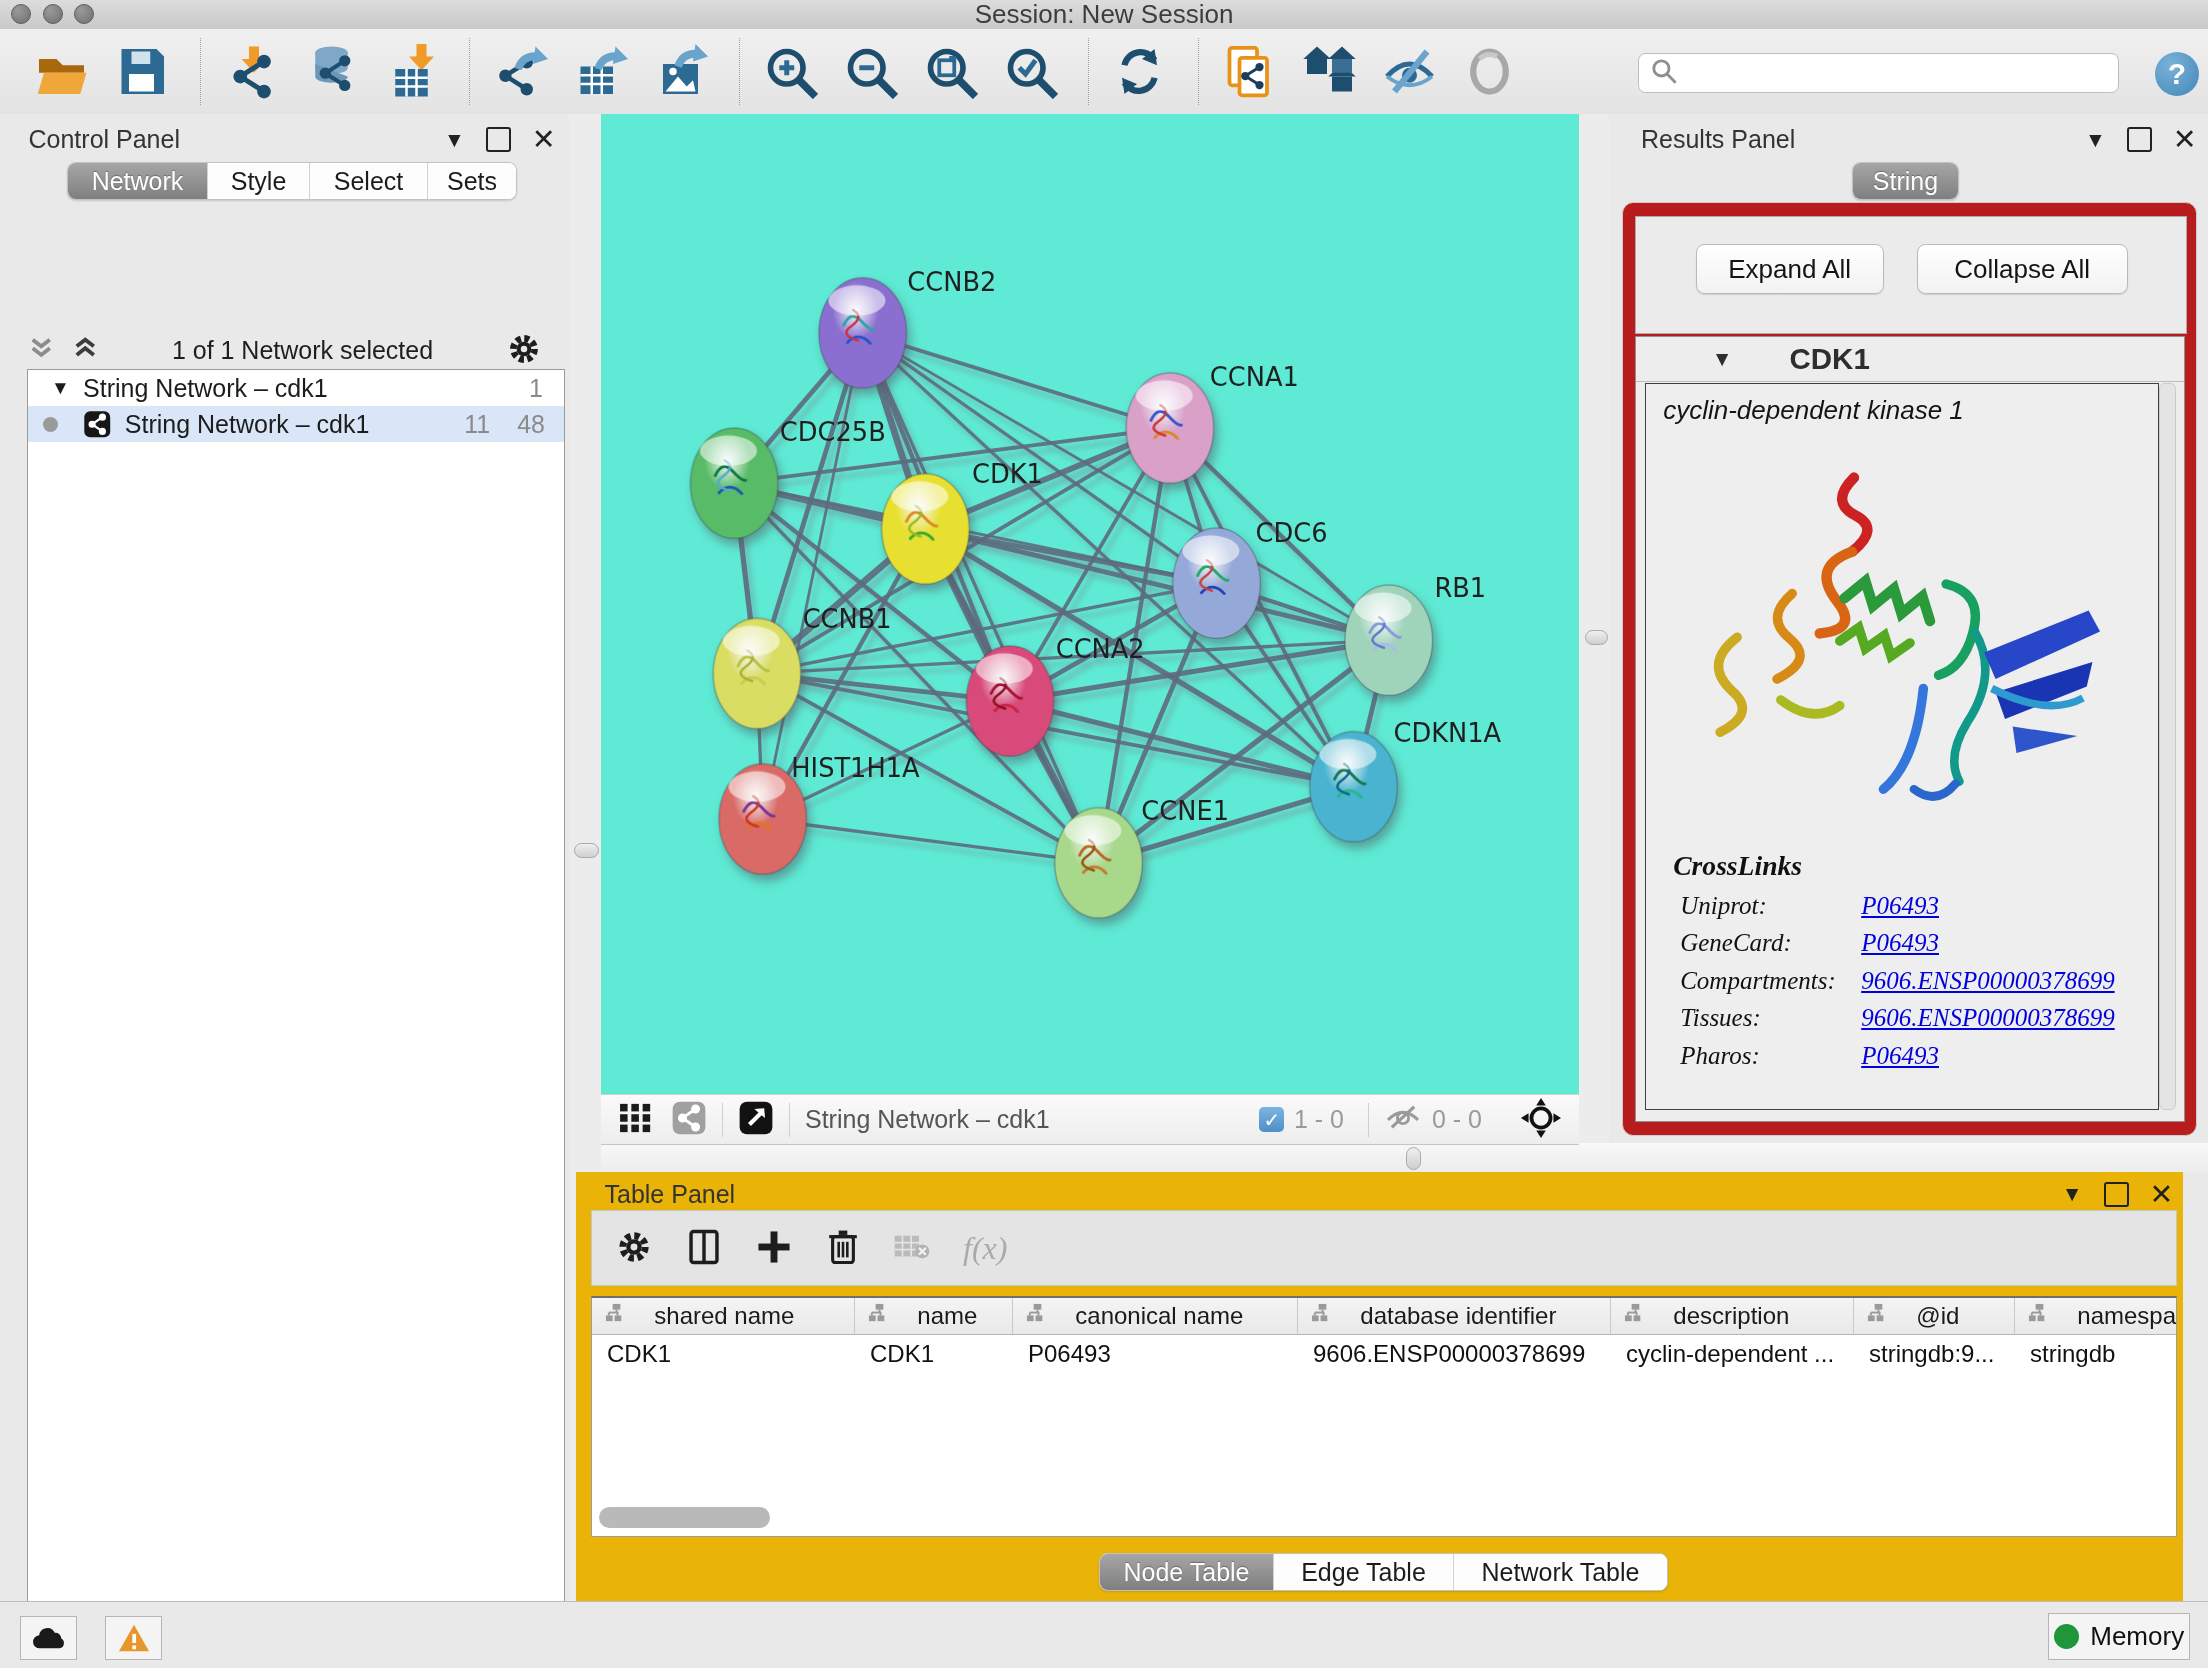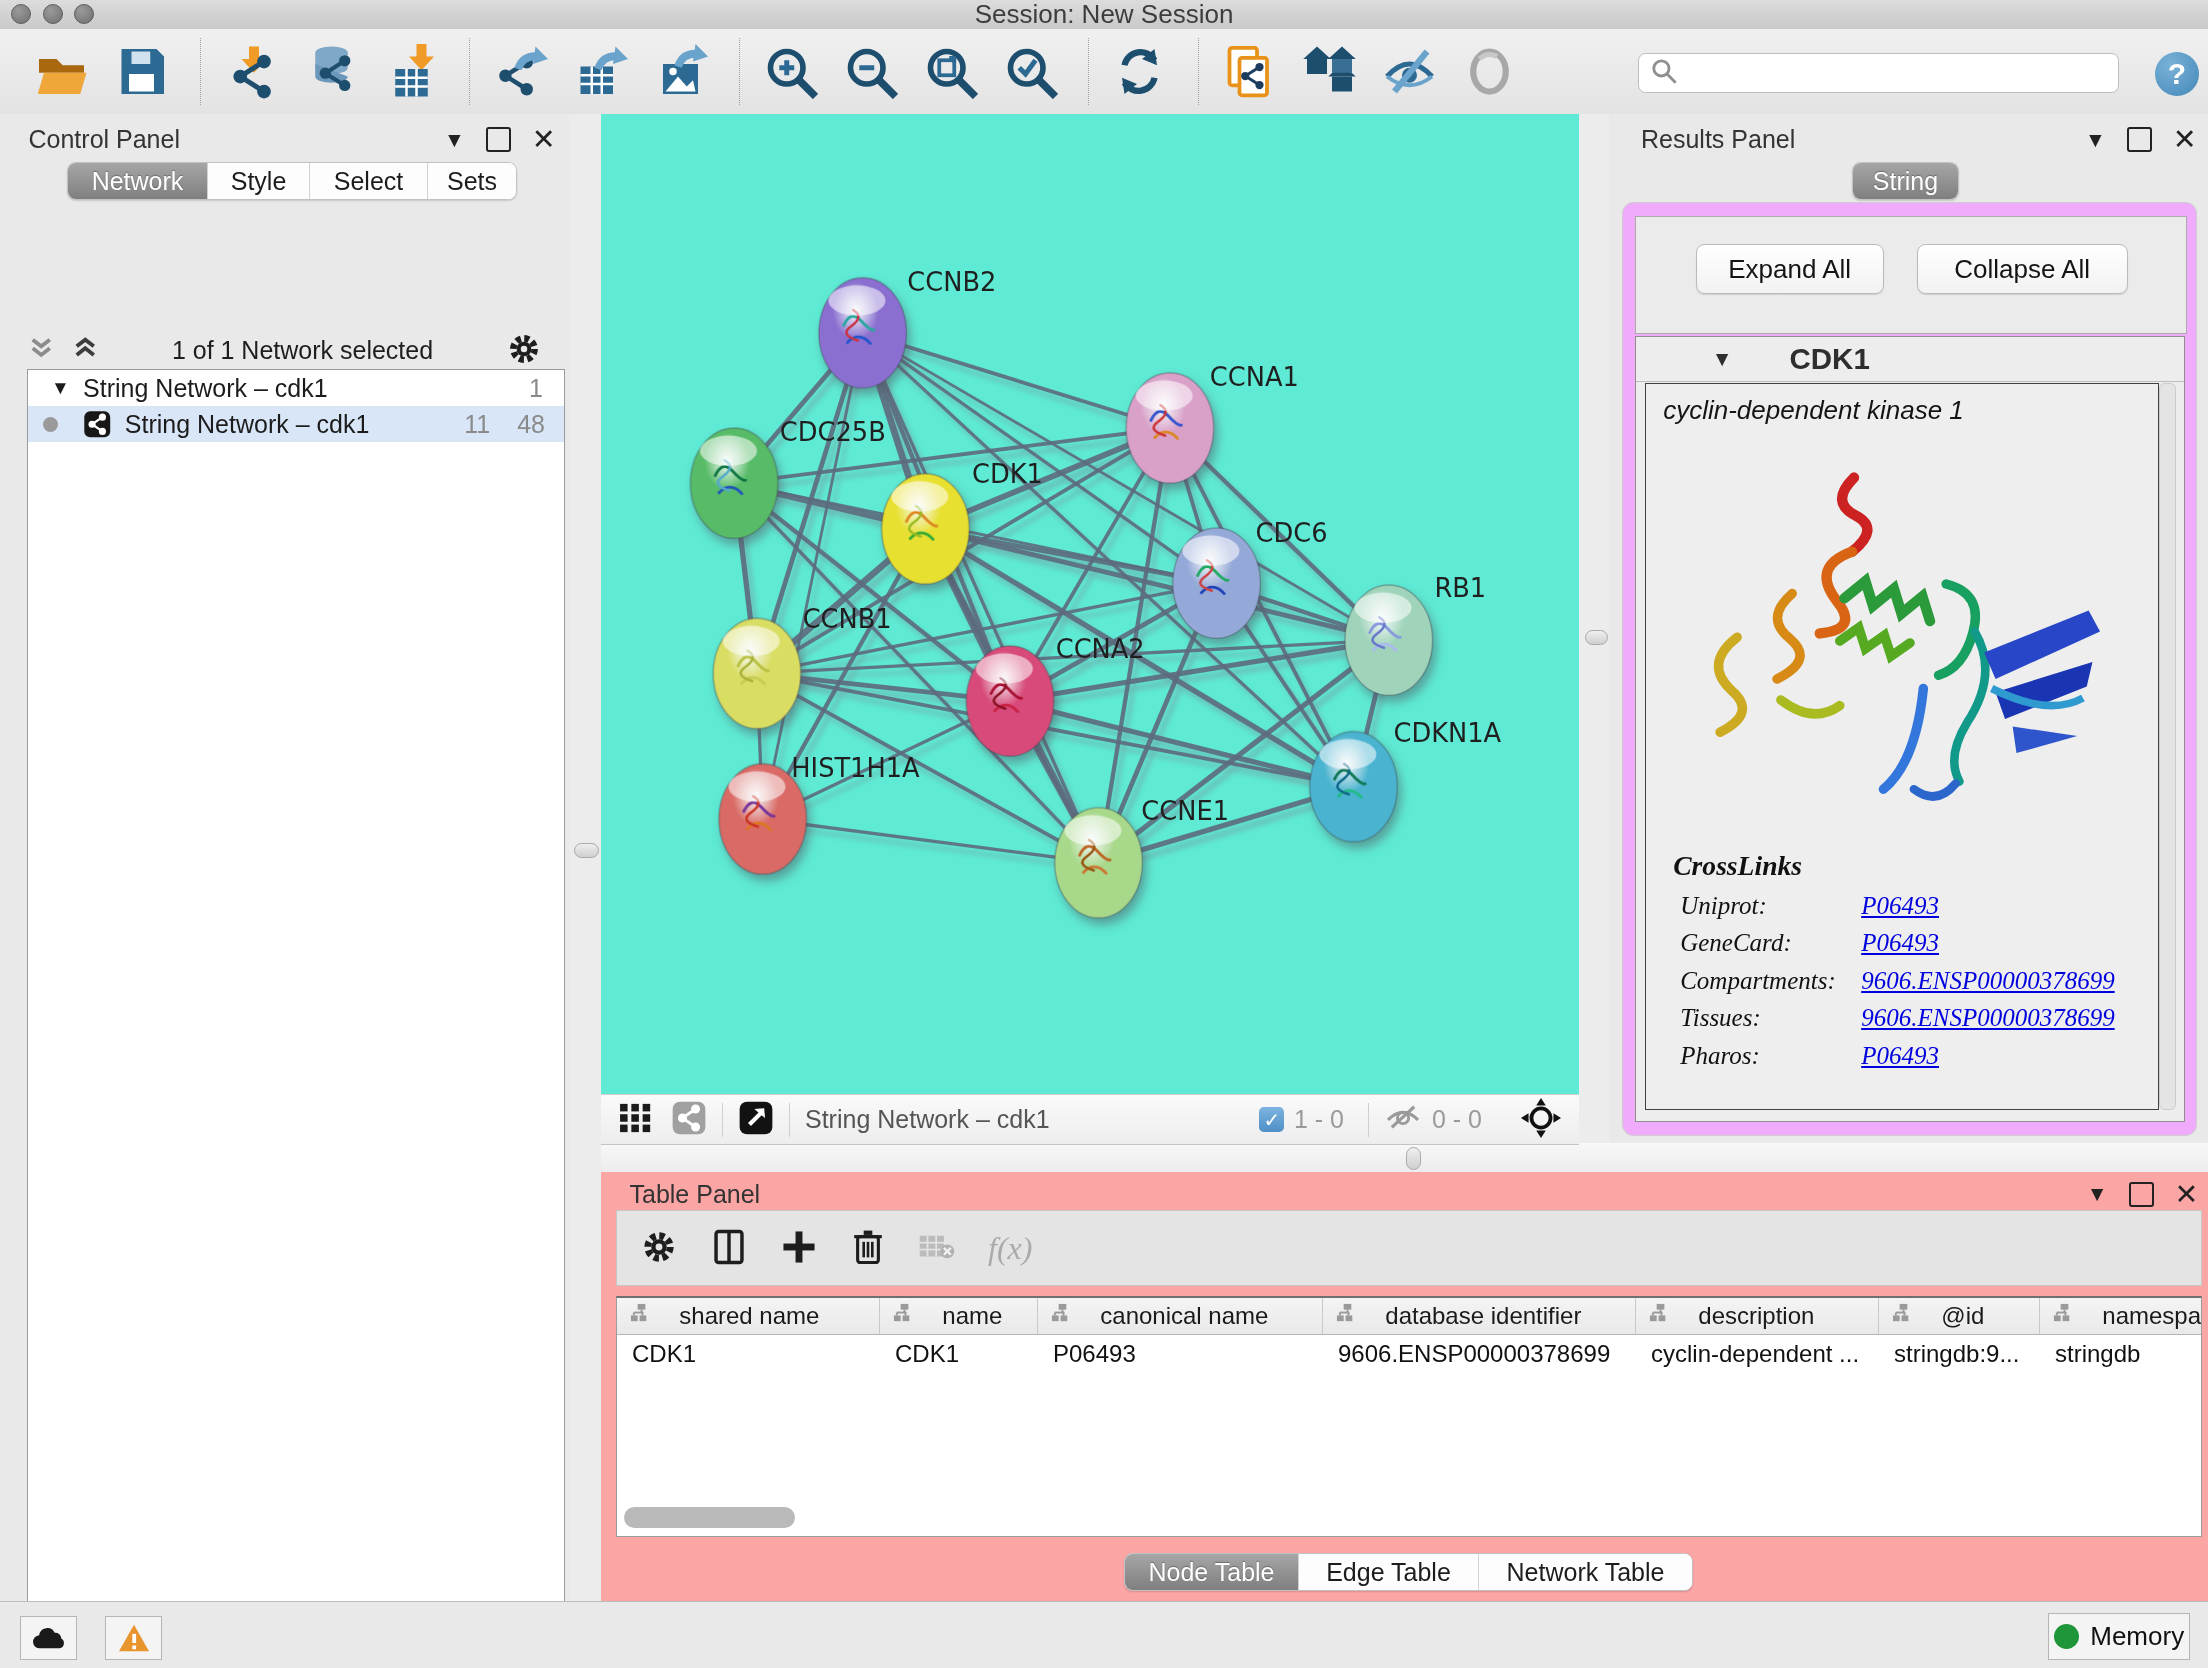--- a/index.html
+++ b/index.html
@@ -53,35 +53,35 @@
   .canvas{left:601px;top:114px;width:978px;height:980px;background:#5eead4;}
   .canvas-bar{left:601px;top:1094px;width:978px;height:49px;background:linear-gradient(#fafafa,#ededed);
     border-top:1px solid #cfcfcf;border-bottom:1px solid #c4c4c4;display:flex;align-items:center;}
   .cb-sep{width:0;height:34px;border-left:1px solid #cfcfcf;margin:0 15px;}
   .cb-text{font-size:25px;color:#555;}
   .cb-count{font-size:25px;color:#9a9a9a;margin:0 9.5px;}
   .checkbox{width:25px;height:25px;border-radius:4.8px;background:linear-gradient(#7db4e0,#4e8fc7);
     color:#fff;font-size:20px;font-weight:bold;display:flex;align-items:center;justify-content:center;}
   
   .results{left:1609px;top:114px;width:599px;height:1029px;background:#e9e9e9;}
-  .res-box{position:absolute;left:13.3px;top:88px;width:573px;height:932px;background:#f0abfc;
+  .res-box{position:absolute;left:13.3px;top:88px;width:573px;height:932px;background:#b91c1c;
     border:1px solid #cdcdcd;border-radius:11.4px;}
   .res-btnbox{position:absolute;left:11.4px;top:13.3px;width:550px;height:116px;border:1px solid #ababab;background:#ebebeb;}
   .btn{background:linear-gradient(#ffffff,#f2f2f2);border:1px solid #b9b9b9;border-radius:8.6px;
     font-size:26px;color:#141414;display:flex;align-items:center;justify-content:center;box-shadow:0 1px 1px rgba(0,0,0,.12);}
   .res-main{position:absolute;left:11.4px;top:133px;width:550px;height:786px;border:1.9px solid #8f8f8f;background:#ededed;box-sizing:border-box;}
   .res-entry-head{height:44px;display:flex;align-items:center;border-bottom:1px solid #bdbdbd;}
   .res-desc{position:absolute;left:9.5px;top:46px;right:25px;bottom:11.4px;border:1px solid #404040;background:#eeeeee;overflow:hidden;font-style:italic;}
   .res-scroll{position:absolute;right:7.6px;top:46px;width:15px;bottom:11.4px;background:#e4e4e4;border:1px solid #cacaca;border-radius:5.7px;}
   .serif{font-family:"Liberation Serif","DejaVu Serif",serif;}
   .xl-row{display:flex;font-size:25px;margin:9.5px 0 0 34px;}
   .xl-label{width:181px;color:#111;}
   .xl-link{color:#0000de;text-decoration:underline;}
   
-  .tpanel{left:601px;top:1172px;width:1607px;height:429px;background:#fca5a5;}
+  .tpanel{left:576px;top:1172px;width:1607px;height:429px;background:#eab308;}
   .tp-head{position:absolute;left:28.5px;top:7.6px;right:9.5px;display:flex;justify-content:space-between;align-items:center;}
   .tp-toolbar{position:absolute;left:15px;top:38px;width:1586px;height:76px;background:#e4e4e4;
     border:1px solid #c6c6c6;display:flex;align-items:center;padding-left:23px;box-sizing:border-box;gap:32px;}
   .fx{font-family:"Liberation Serif","DejaVu Serif",serif;font-style:italic;font-size:32px;color:#aaa;}
   .table-wrap{position:absolute;left:15px;top:124px;width:1586px;height:241px;background:#fff;
     border:1px solid #9c9c9c;border-top:2.9px solid #6f6f6f;box-sizing:border-box;overflow:hidden;}
   .thead{display:flex;background:linear-gradient(#f4f4f4,#e9e9e9);border-bottom:1px solid #b5b5b5;height:36px;}
   .th{display:flex;align-items:center;gap:26px;font-size:24px;color:#1a1a1a;border-right:1px solid #c9c9c9;
     padding-left:13.3px;box-sizing:border-box;overflow:hidden;white-space:nowrap;flex:none;}
   .trow{display:flex;height:38px;}

